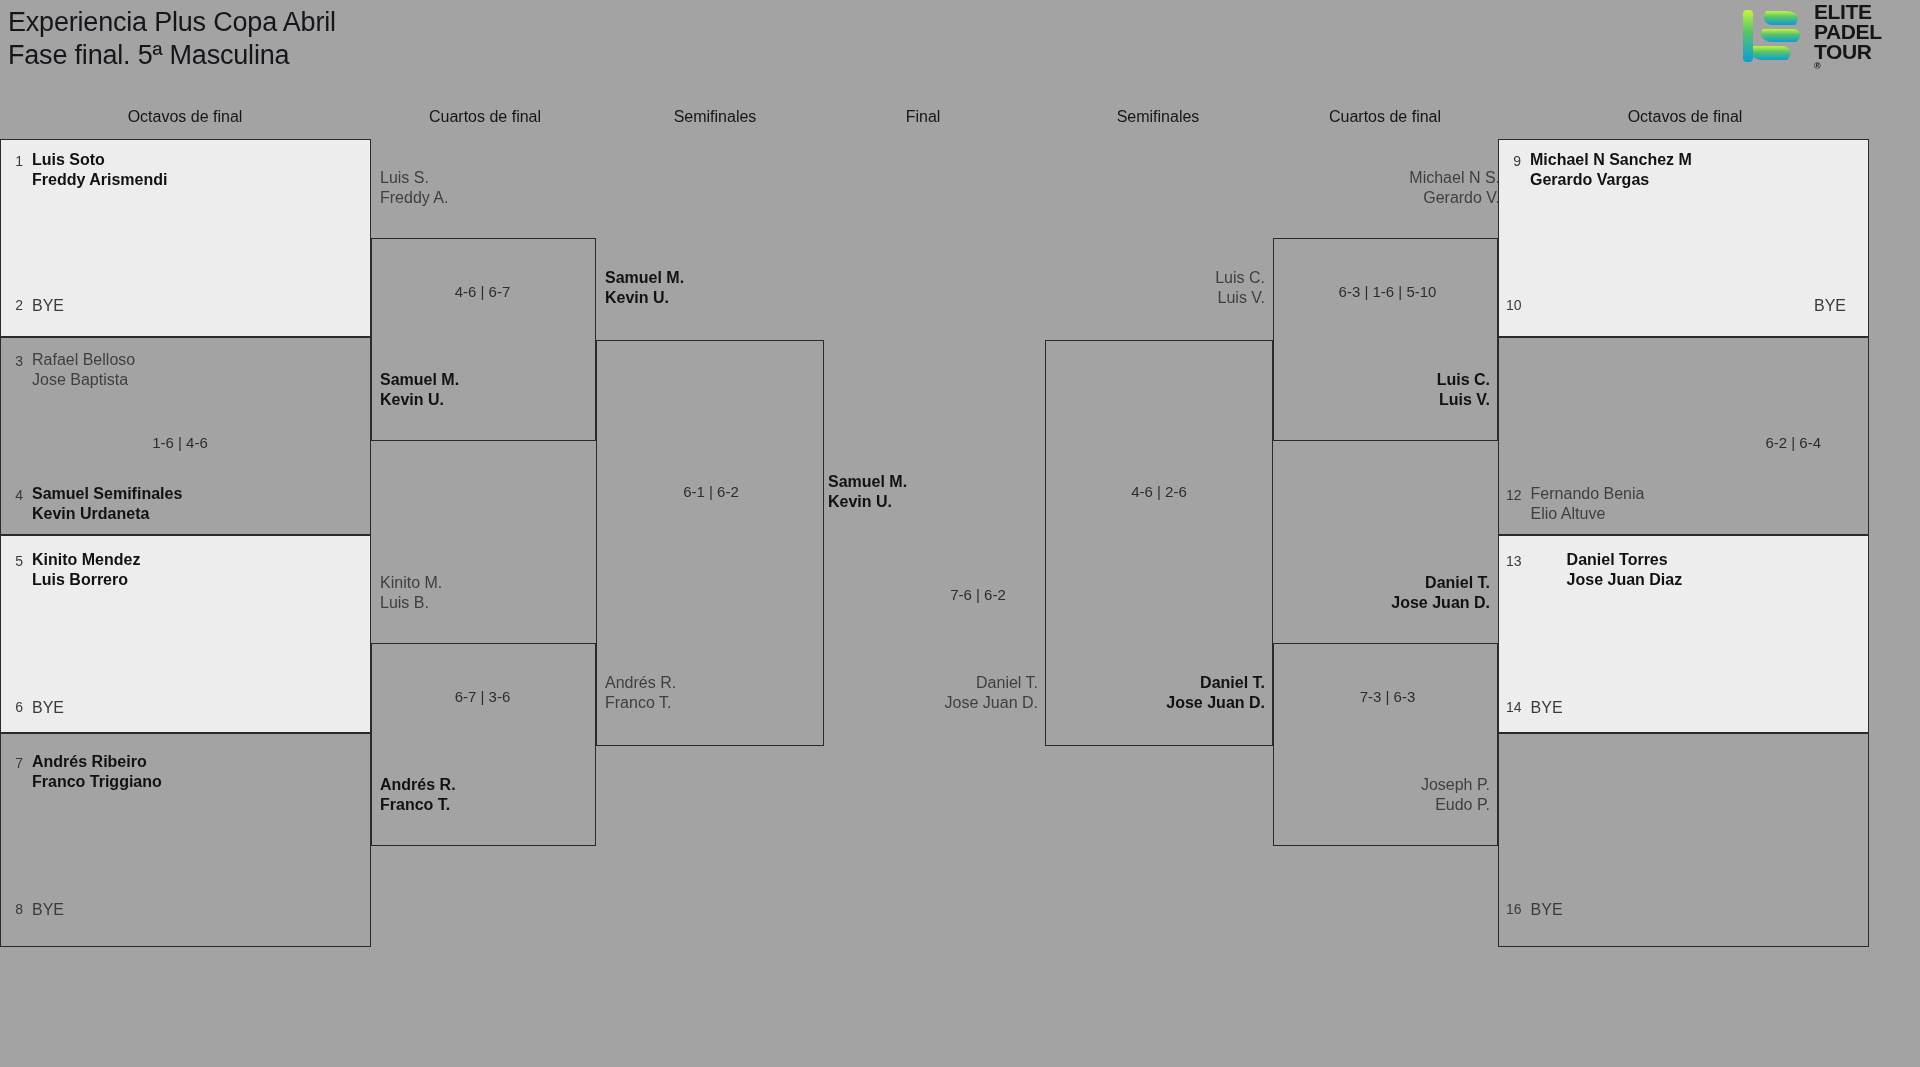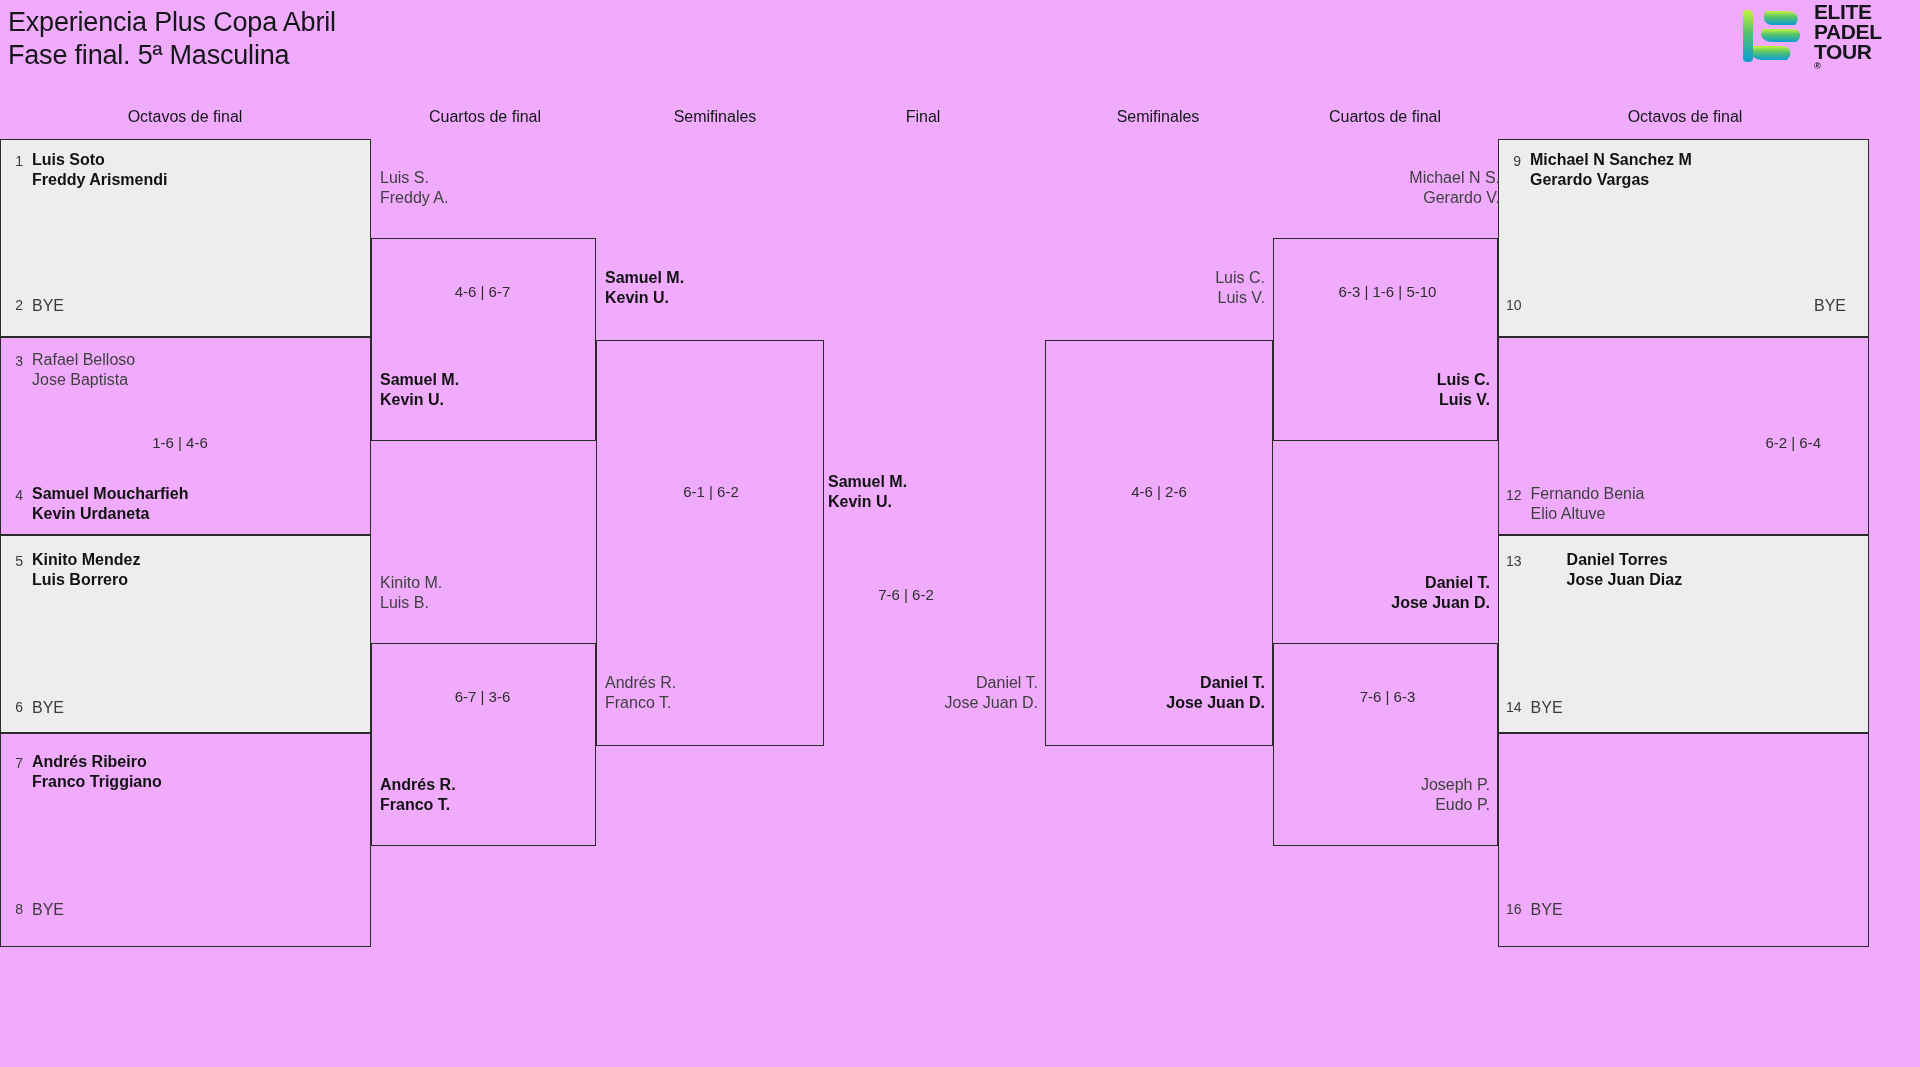--- a/index.html
+++ b/index.html
@@ -8,21 +8,21 @@
     margin: 0; padding: 0;
     background: #ffffff;
     font-family: "Liberation Sans", sans-serif;
     color: #1a1a1a;
   }
   #page {
     position: relative;
     width: 1920px;
     height: 1067px;
     overflow: hidden;
-    background: #f0abfc;
+    background: #a3a3a3;
   }
 
   
   #header-title {
     position: absolute;
     left: 8px; top: 6px;
     font-size: 27px;
     line-height: 1.22;
     font-weight: 400;
     color: #15161a;
@@ -171,21 +171,21 @@
     <span class="num">2</span>
     <span class="players">BYE</span>
   </div>
   <div class="seed lose" style="left:8px;  top:350px; width:340px;">
     <span class="num">3</span>
     <span class="players">Rafael Belloso
 Jose Baptista</span>
   </div>
   <div class="seed win" style="left:8px;  top:484px; width:340px;">
     <span class="num">4</span>
-    <span class="players">Samuel Moucharfieh
+    <span class="players">Samuel Semifinales
 Kevin Urdaneta</span>
   </div>
   <div class="score calign" style="left:60px; top:434px; width:240px;">1-6 | 4-6</div>
 
   <div class="seed win" style="left:8px;  top:550px; width:340px;">
     <span class="num">5</span>
     <span class="players">Kinito Mendez
 Luis Borrero</span>
   </div>
   <div class="seed bye" style="left:8px;  top:698px; width:340px;">
@@ -220,42 +220,42 @@
   <div class="adv win" style="left:605px; top:268px; width:210px;">Samuel M.
 Kevin U.</div>
   <div class="adv lose" style="left:605px; top:673px; width:210px;">Andrés R.
 Franco T.</div>
   <div class="score calign" style="left:605px; top:483px; width:212px;">6-1 | 6-2</div>
 
   <div class="adv win" style="left:828px; top:472px; width:210px;">Samuel M.
 Kevin U.</div>
   <div class="adv lose ralign" style="left:828px; top:673px; width:210px;">Daniel T.
 Jose Juan D.</div>
-  <div class="score calign" style="left:800px; top:586px; width:212px;">7-6 | 6-2</div>
+  <div class="score calign" style="left:872px; top:586px; width:212px;">7-6 | 6-2</div>
 
   <div class="bx" style="left:1045px; top:340px; width:228px; height:406px;"></div>
   <div class="adv lose ralign" style="left:1055px; top:268px; width:210px;">Luis C.
 Luis V.</div>
   <div class="adv win  ralign" style="left:1055px; top:673px; width:210px;">Daniel T.
 Jose Juan D.</div>
   <div class="score calign" style="left:1053px; top:483px; width:212px;">4-6 | 2-6</div>
 
   <div class="bx" style="left:1273px; top:238px; width:225px; height:203px;"></div>
   <div class="adv lose ralign" style="left:1300px; top:168px; width:200px;">Michael N S.
 Gerardo V.</div>
   <div class="adv win  ralign" style="left:1290px; top:370px; width:200px;">Luis C.
 Luis V.</div>
   <div class="score calign" style="left:1285px; top:283px; width:205px;">6-3 | 1-6 | 5-10</div>
 
   <div class="bx" style="left:1273px; top:643px; width:225px; height:203px;"></div>
   <div class="adv win  ralign" style="left:1290px; top:573px; width:200px;">Daniel T.
 Jose Juan D.</div>
   <div class="adv lose ralign" style="left:1290px; top:775px; width:200px;">Joseph P.
 Eudo P.</div>
-  <div class="score calign" style="left:1285px; top:688px; width:205px;">7-6 | 6-3</div>
+  <div class="score calign" style="left:1285px; top:688px; width:205px;">7-3 | 6-3</div>
 
   <div class="bx shaded" style="left:1498px; top:139px; width:371px; height:198px;"></div>
   <div class="bx" style="left:1498px; top:337px; width:371px; height:198px;"></div>
   <div class="bx shaded" style="left:1498px; top:535px; width:371px; height:198px;"></div>
   <div class="bx" style="left:1498px; top:733px; width:371px; height:214px;"></div>
 
   <div class="seed win" style="left:1506px; top:150px; width:340px;">
     <span class="num">9</span>
     <span class="players">Michael N Sanchez M
 Gerardo Vargas</span>

